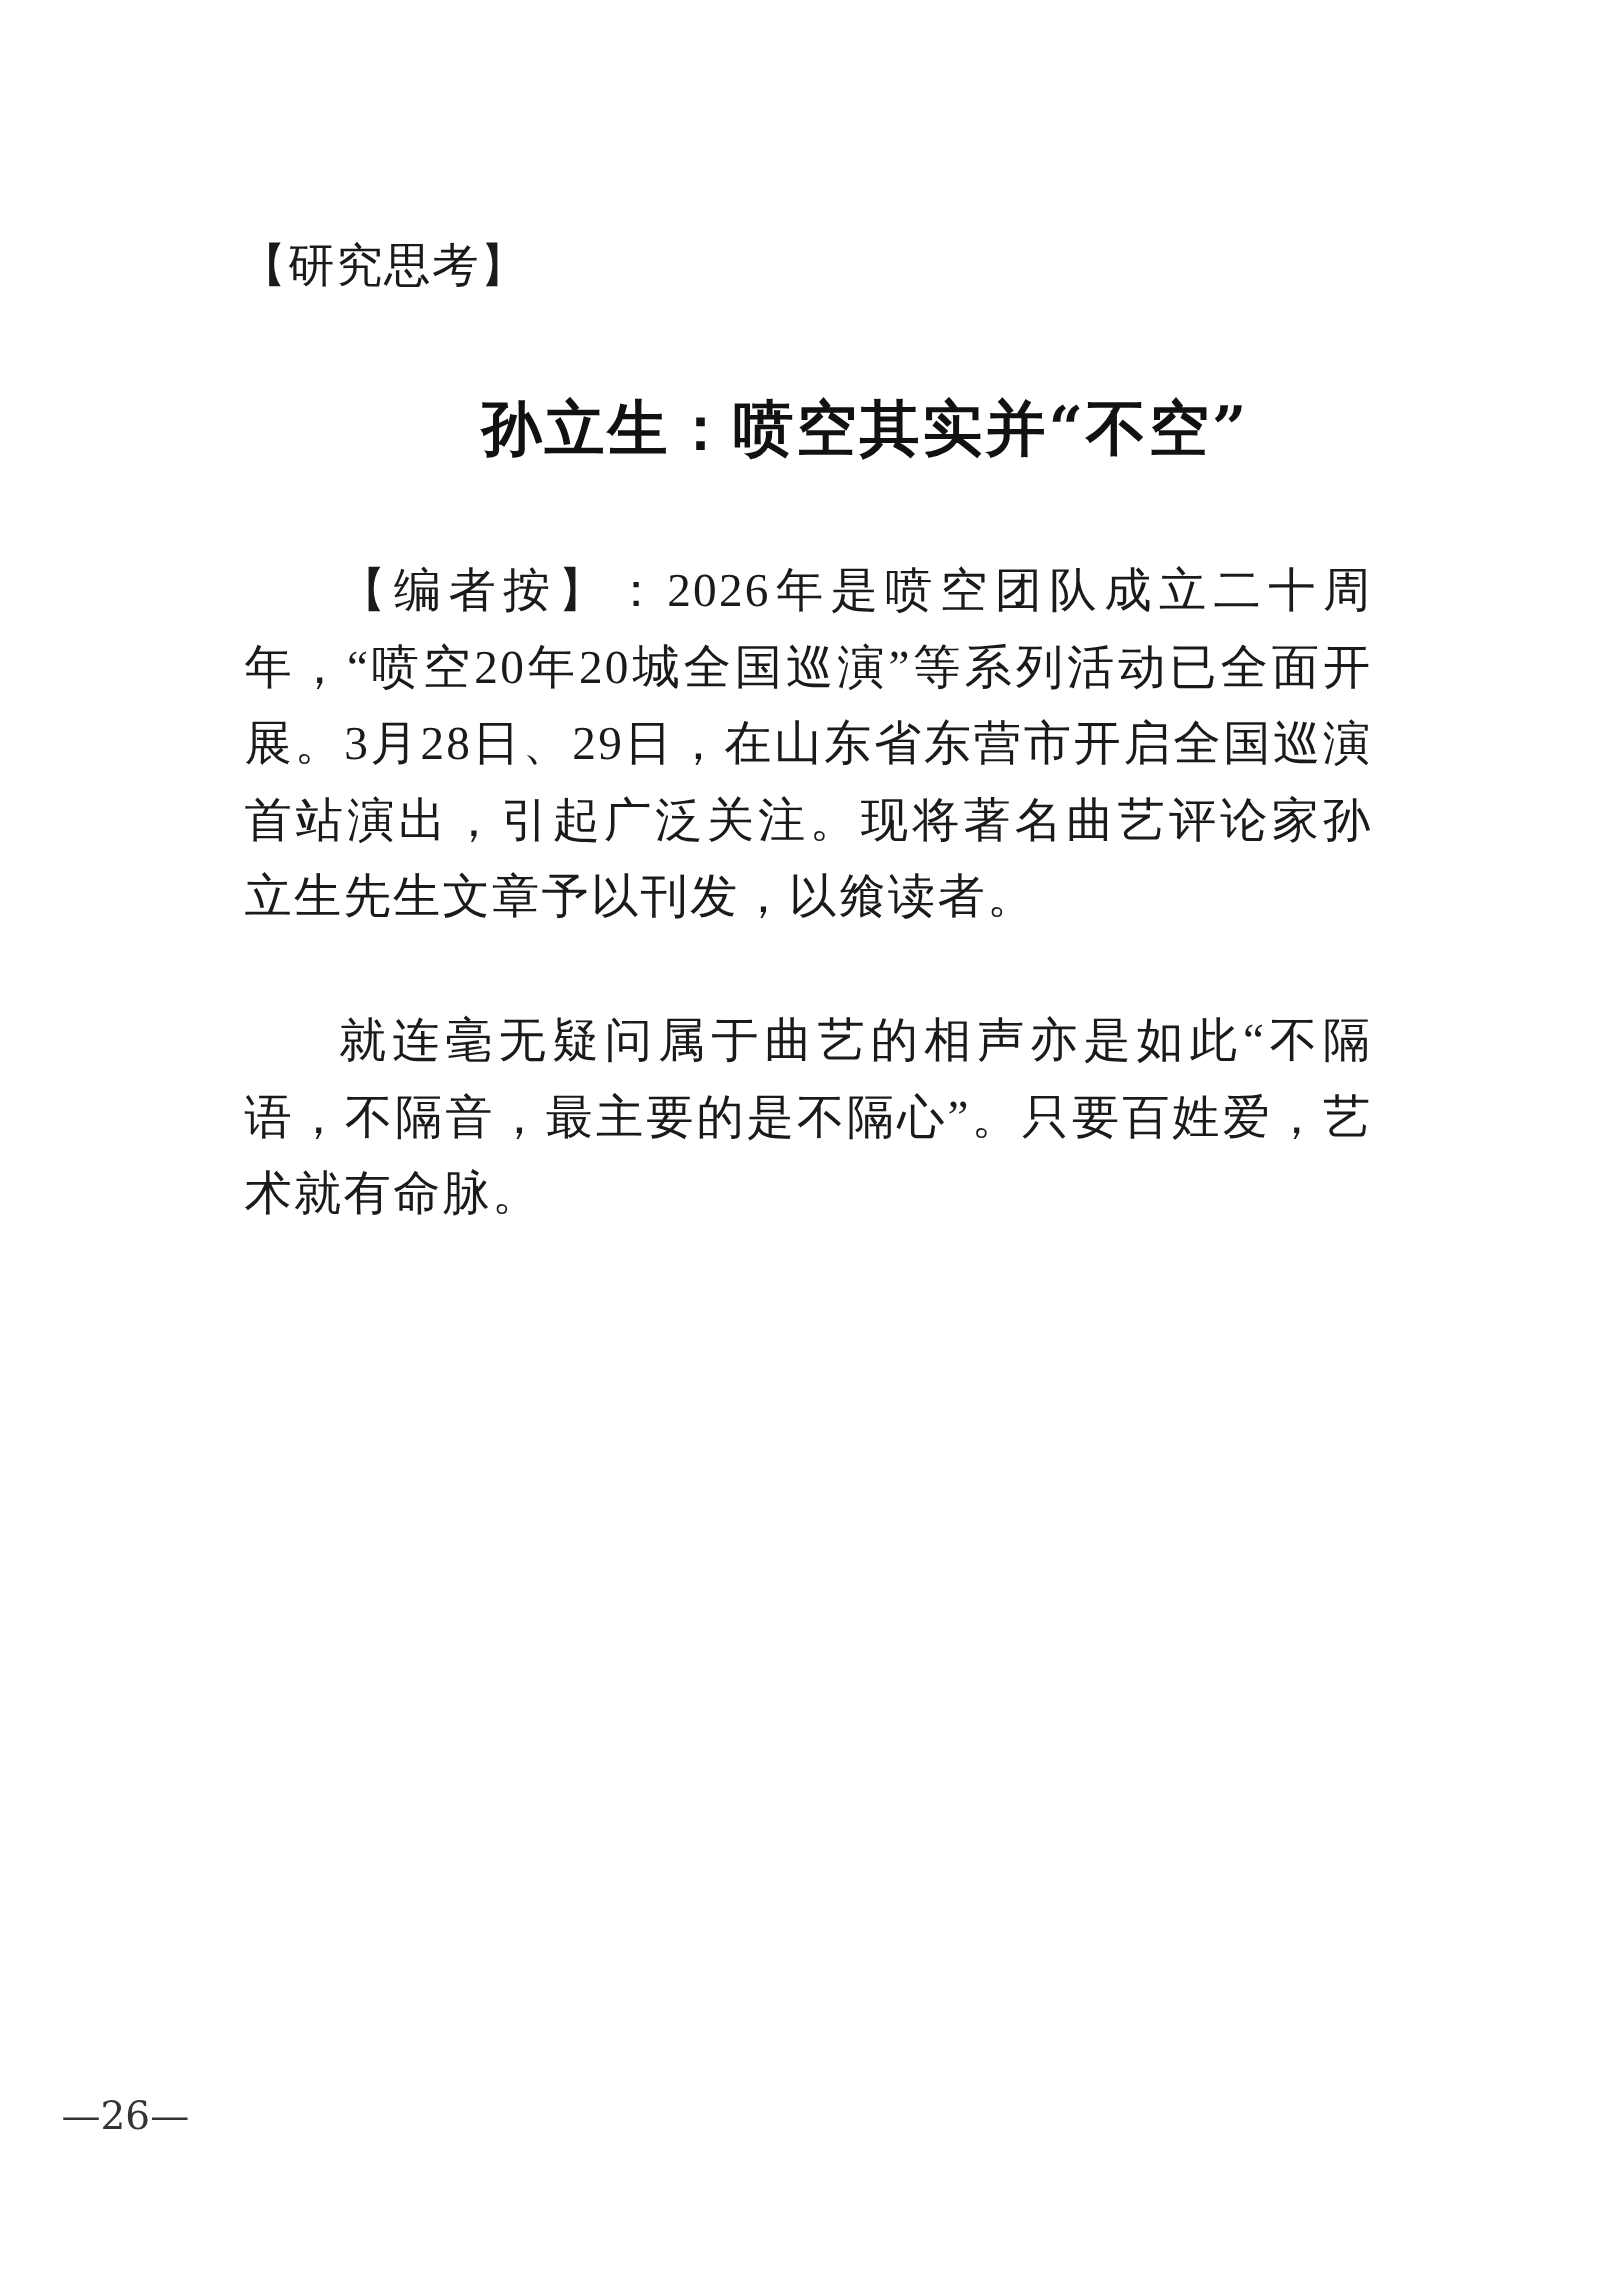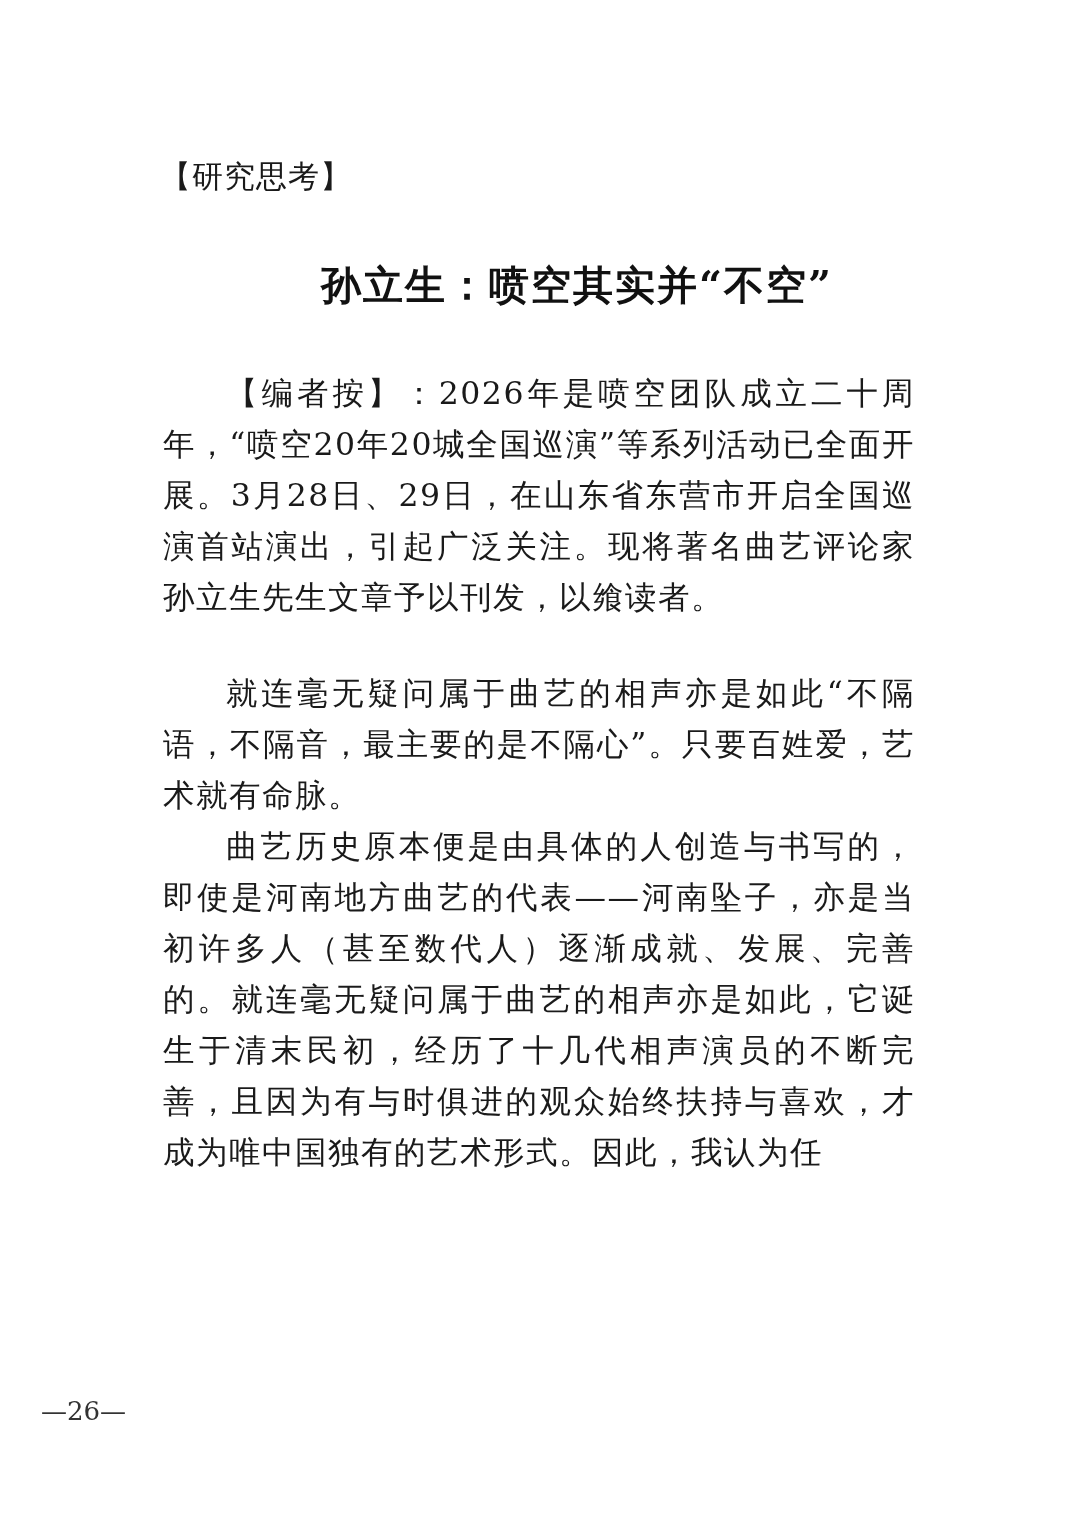--- a/index.html
+++ b/index.html
@@ -19,37 +19,36 @@
       text-align: center; font-weight: bold; font-size: 40px;
       letter-spacing: 2px; color: #111; padding-left: 37px;
     }
     .text-block {
       position: absolute; left: 163px; width: 752px;
       font-size: 31.5px; line-height: 51px; text-align: justify;
       text-justify: inter-character; letter-spacing: 1.5px;
     }
     .editor-note { top: 368px; }
     .body-text { top: 668px; }
-    .para { margin: 0; text-indent: 2em; }
+    .para { margin: 0; text-indent: 2em; font-family: Liberation Serif, serif; }
     .page-number {
       position: absolute; left: 0; width: 1080px; top: 1396px;
       text-align: left; font-size: 26px; color: #333; padding-left: 41px;
     }
   </style>
 </head>
 <body>
 
 <div class="page">
   <div class="section-tag">【研究思考】</div>
 
   <div class="title">孙立生：喷空其实并“不空”</div>
 
   <div class="text-block editor-note">
     <p class="para"><span>【编者按】</span><span>：2026年是喷空团队成立二十周年，“喷空20年20城全国巡演”等系列活动已全面开展。3月28日、29日，在山东省东营市开启全国巡演首站演出，引起广泛关注。现将著名曲艺评论家孙立生先生文章予以刊发，以飨读者。</span></p>
   </div>
 
   <div class="text-block body-text">
     <p class="para">就连毫无疑问属于曲艺的相声亦是如此“不隔语，不隔音，最主要的是不隔心”。只要百姓爱，艺术就有命脉。</p>
-    <p class="para">曲艺历史原本便是由具体的人创造与书写的，即使是河南地方曲艺的代表——河南坠子，亦是当初许多人（甚至数代人）逐渐成就、发展、完善的。就连毫无疑问属于曲艺的相声亦是如此，它诞生于清末民初，经历了十几代相声演员的不断完善，且因为有与时俱进的观众始终扶持与喜欢，才成为唯中国独有的艺术形式。因此，我认为任</p>
   </div>
 
   <div class="page-number">—26—</div>
 </div>
 
 </body></html>

